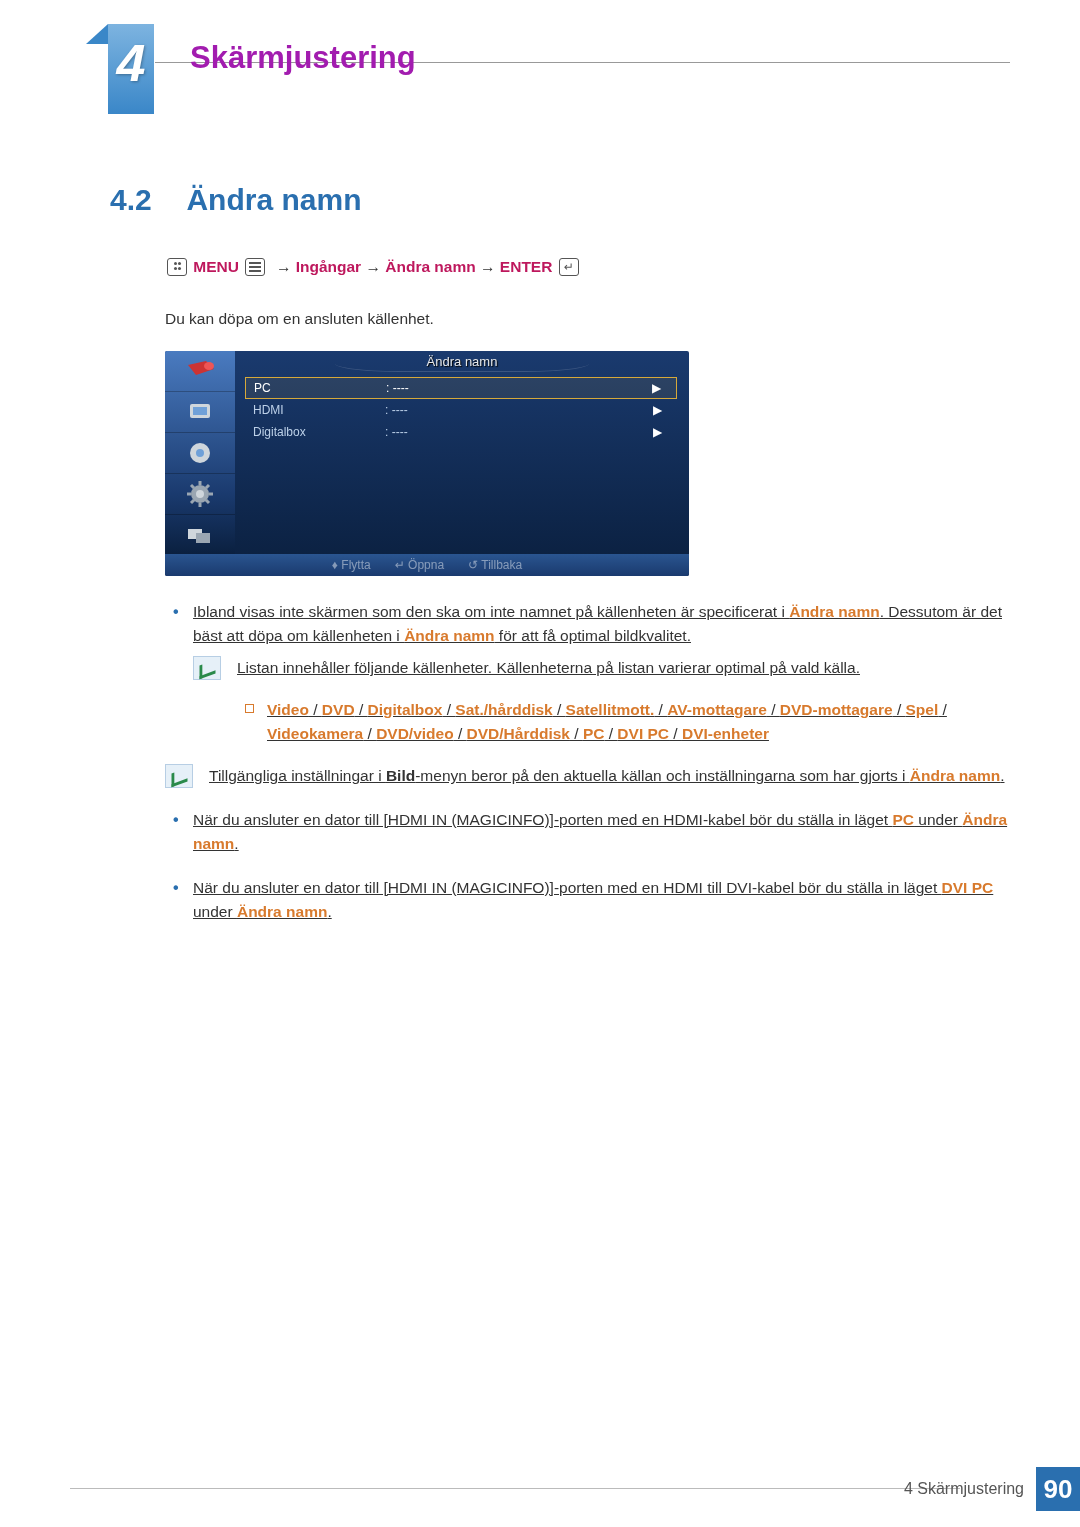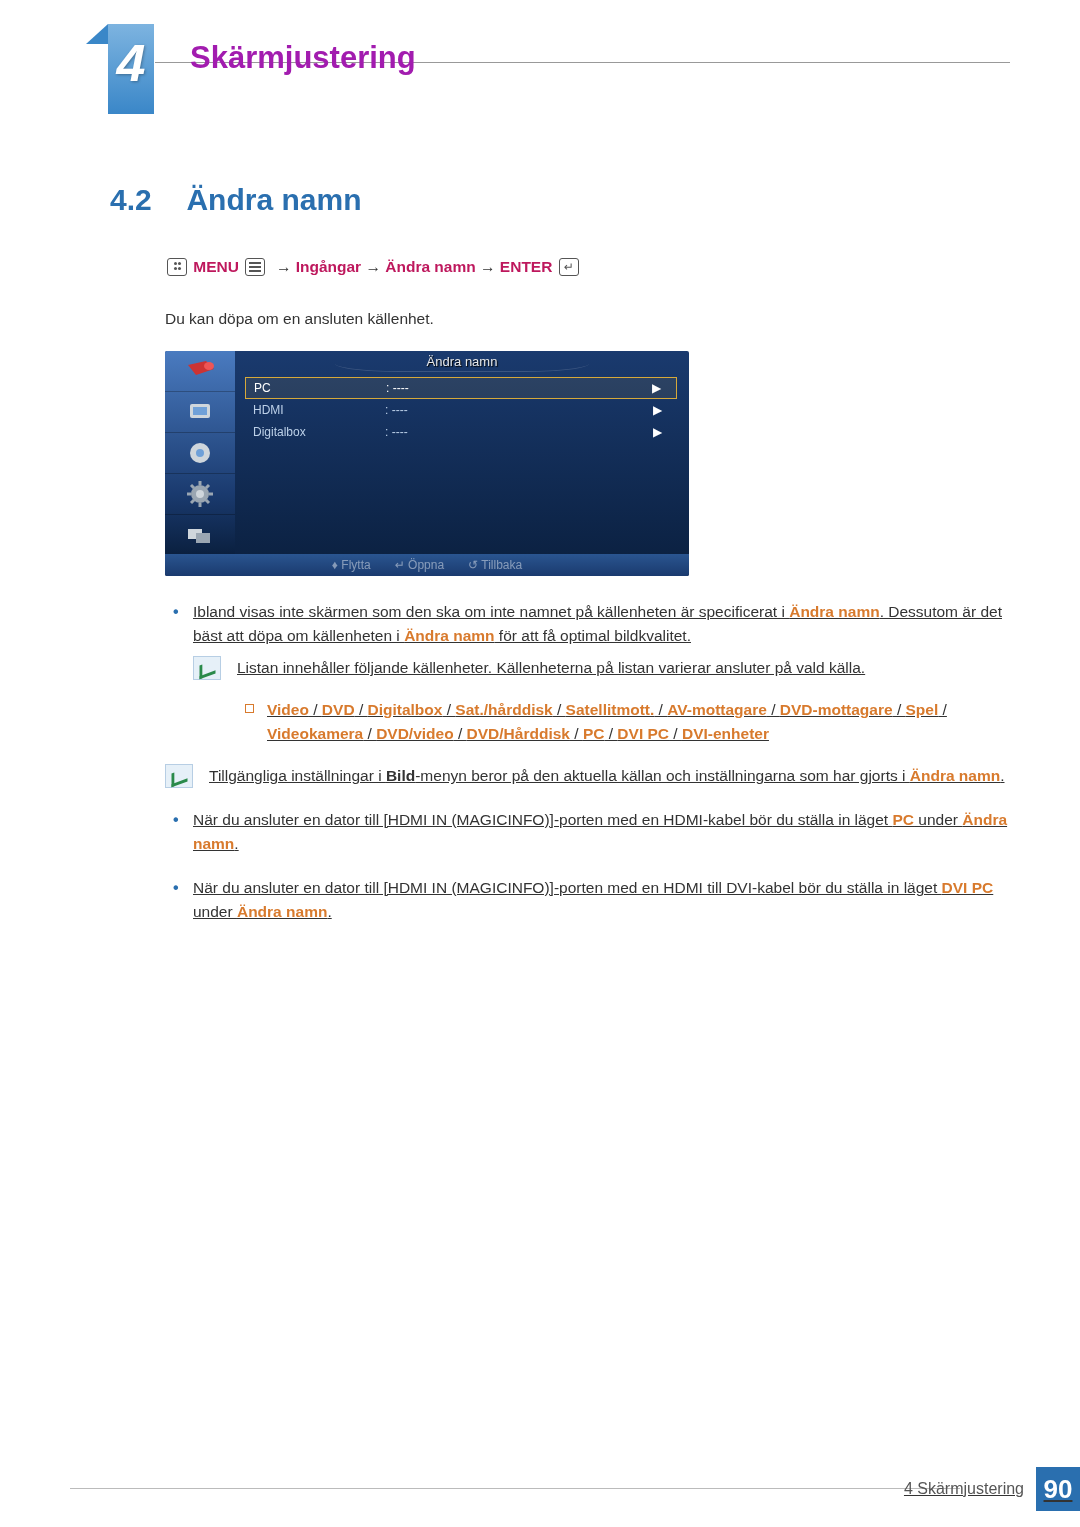--- a/index.html
+++ b/index.html
@@ -173,21 +173,21 @@
   .sub-list { list-style:none; margin-top:18px; }
   .sub-list > li { position:relative; padding-left:30px; }
   .sub-list > li::before {
     content:""; position:absolute; left:8px; top:6px;
     width:7px; height:7px; border:1px solid #d87a2d;
   }
   .page-foot {
     position: absolute;
     bottom: 16px; right: 0;
     height: 44px;
-    display:flex; align-items:center;text-decoration:underline;
+    display:flex; align-items:center;
   }
   .page-foot-label {
     font-size: 16px; color:#555; padding-right:12px;
   }
   .page-foot-num {
     width: 44px; height: 44px;
     background: #2a6faf; color:#fff;
     font-size: 26px; font-weight:bold;
     display:flex; align-items:center; justify-content:center;
   }
@@ -288,21 +288,21 @@
     </div>
   </div>
 
   <ul class="bullets">
     <li>
       <span>Ibland visas inte skärmen som den ska om inte namnet på källenheten är specificerat i </span><b class="orange">Ändra namn</b><span>. Dessutom är det bäst att döpa om källenheten i </span><b class="orange">Ändra namn</b><span> för att få optimal bildkvalitet.</span>
 
       <div class="note">
         <div class="note-icon"></div>
         <div class="note-body">
-          <div>Listan innehåller följande källenheter. Källenheterna på listan varierar ansluter på vald källa.</div>
+          <div>Listan innehåller följande källenheter. Källenheterna på listan varierar optimal på vald källa.</div>
           <ul class="sub-list">
             <li>
               <span id="sources-line" class="orange b"><span class="orange b">Video</span><span style="color: rgb(51, 51, 51); font-weight: normal;"> / </span><span class="orange b">DVD</span><span style="color: rgb(51, 51, 51); font-weight: normal;"> / </span><span class="orange b">Digitalbox</span><span style="color: rgb(51, 51, 51); font-weight: normal;"> / </span><span class="orange b">Sat./hårddisk</span><span style="color: rgb(51, 51, 51); font-weight: normal;"> / </span><span class="orange b">Satellitmott.</span><span style="color: rgb(51, 51, 51); font-weight: normal;"> / </span><span class="orange b">AV-mottagare</span><span style="color: rgb(51, 51, 51); font-weight: normal;"> / </span><span class="orange b">DVD-mottagare</span><span style="color: rgb(51, 51, 51); font-weight: normal;"> / </span><span class="orange b">Spel</span><span style="color: rgb(51, 51, 51); font-weight: normal;"> / </span><span class="orange b">Videokamera</span><span style="color: rgb(51, 51, 51); font-weight: normal;"> / </span><span class="orange b">DVD/video</span><span style="color: rgb(51, 51, 51); font-weight: normal;"> / </span><span class="orange b">DVD/Hårddisk</span><span style="color: rgb(51, 51, 51); font-weight: normal;"> / </span><span class="orange b">PC</span><span style="color: rgb(51, 51, 51); font-weight: normal;"> / </span><span class="orange b">DVI PC</span><span style="color: rgb(51, 51, 51); font-weight: normal;"> / </span><span class="orange b">DVI-enheter</span></span>
             </li>
           </ul>
         </div>
       </div>
 
       <div class="note" style="margin-left:-28px;">
         <div class="note-icon"></div>

